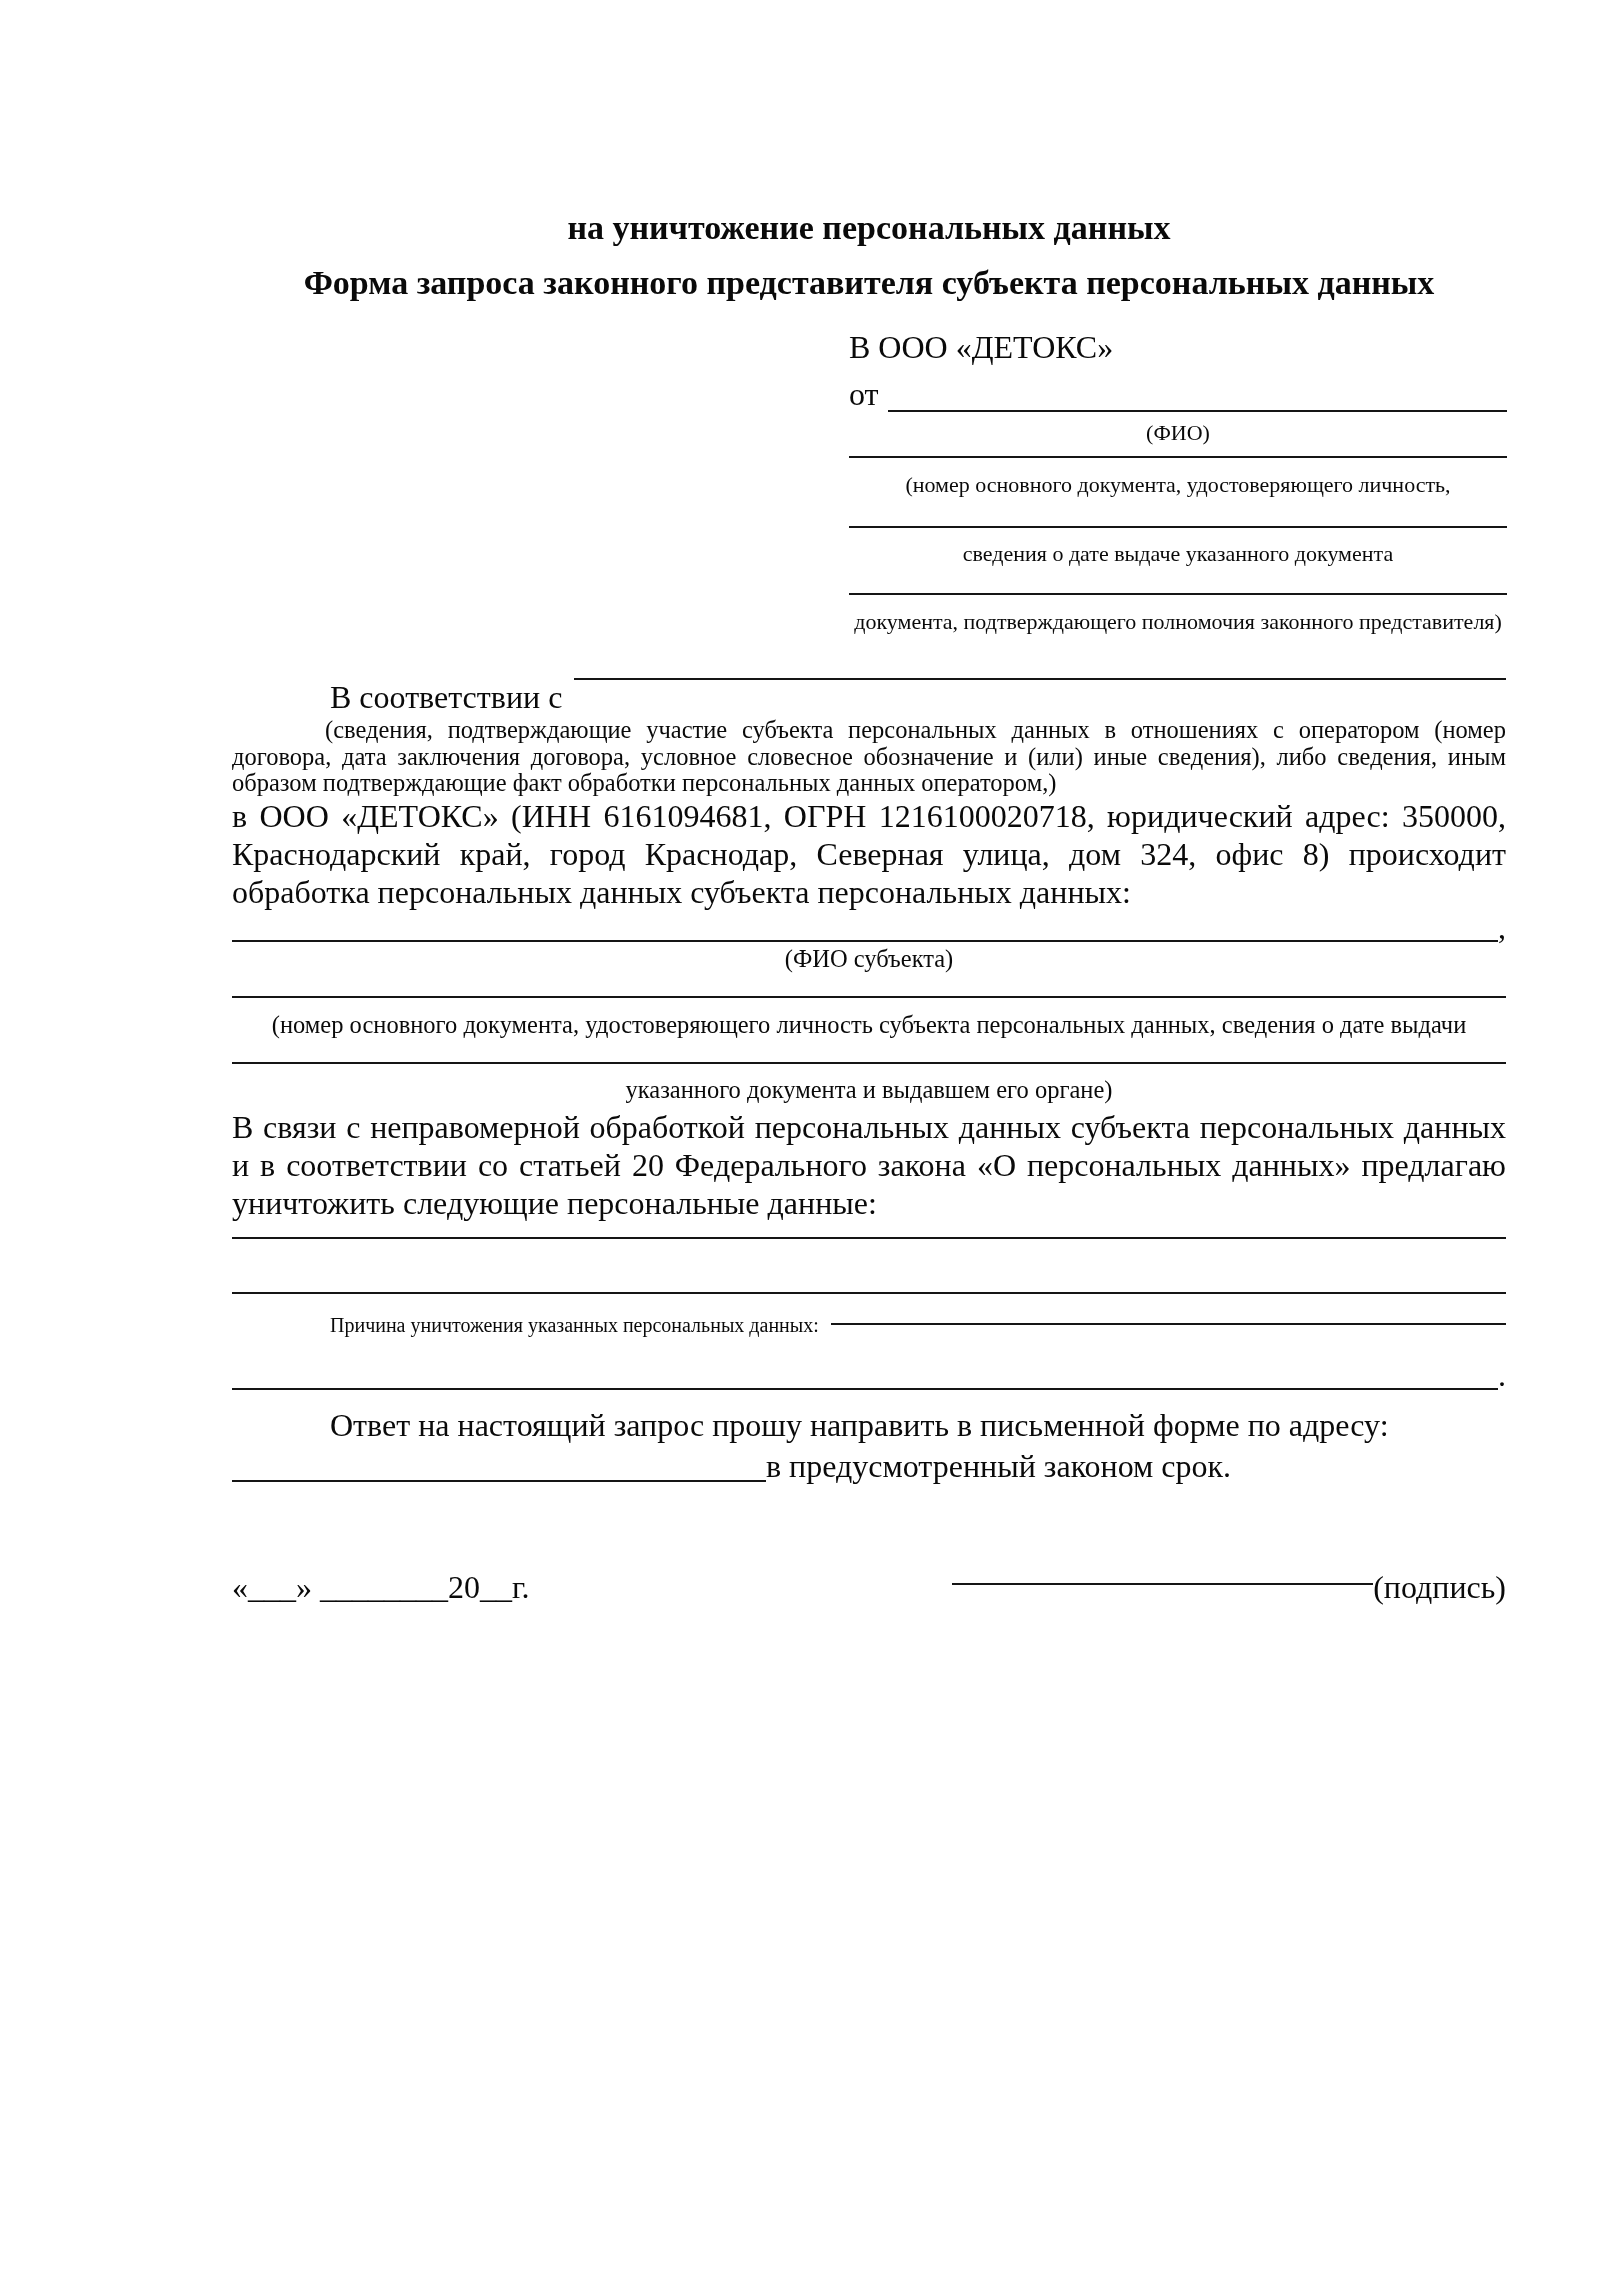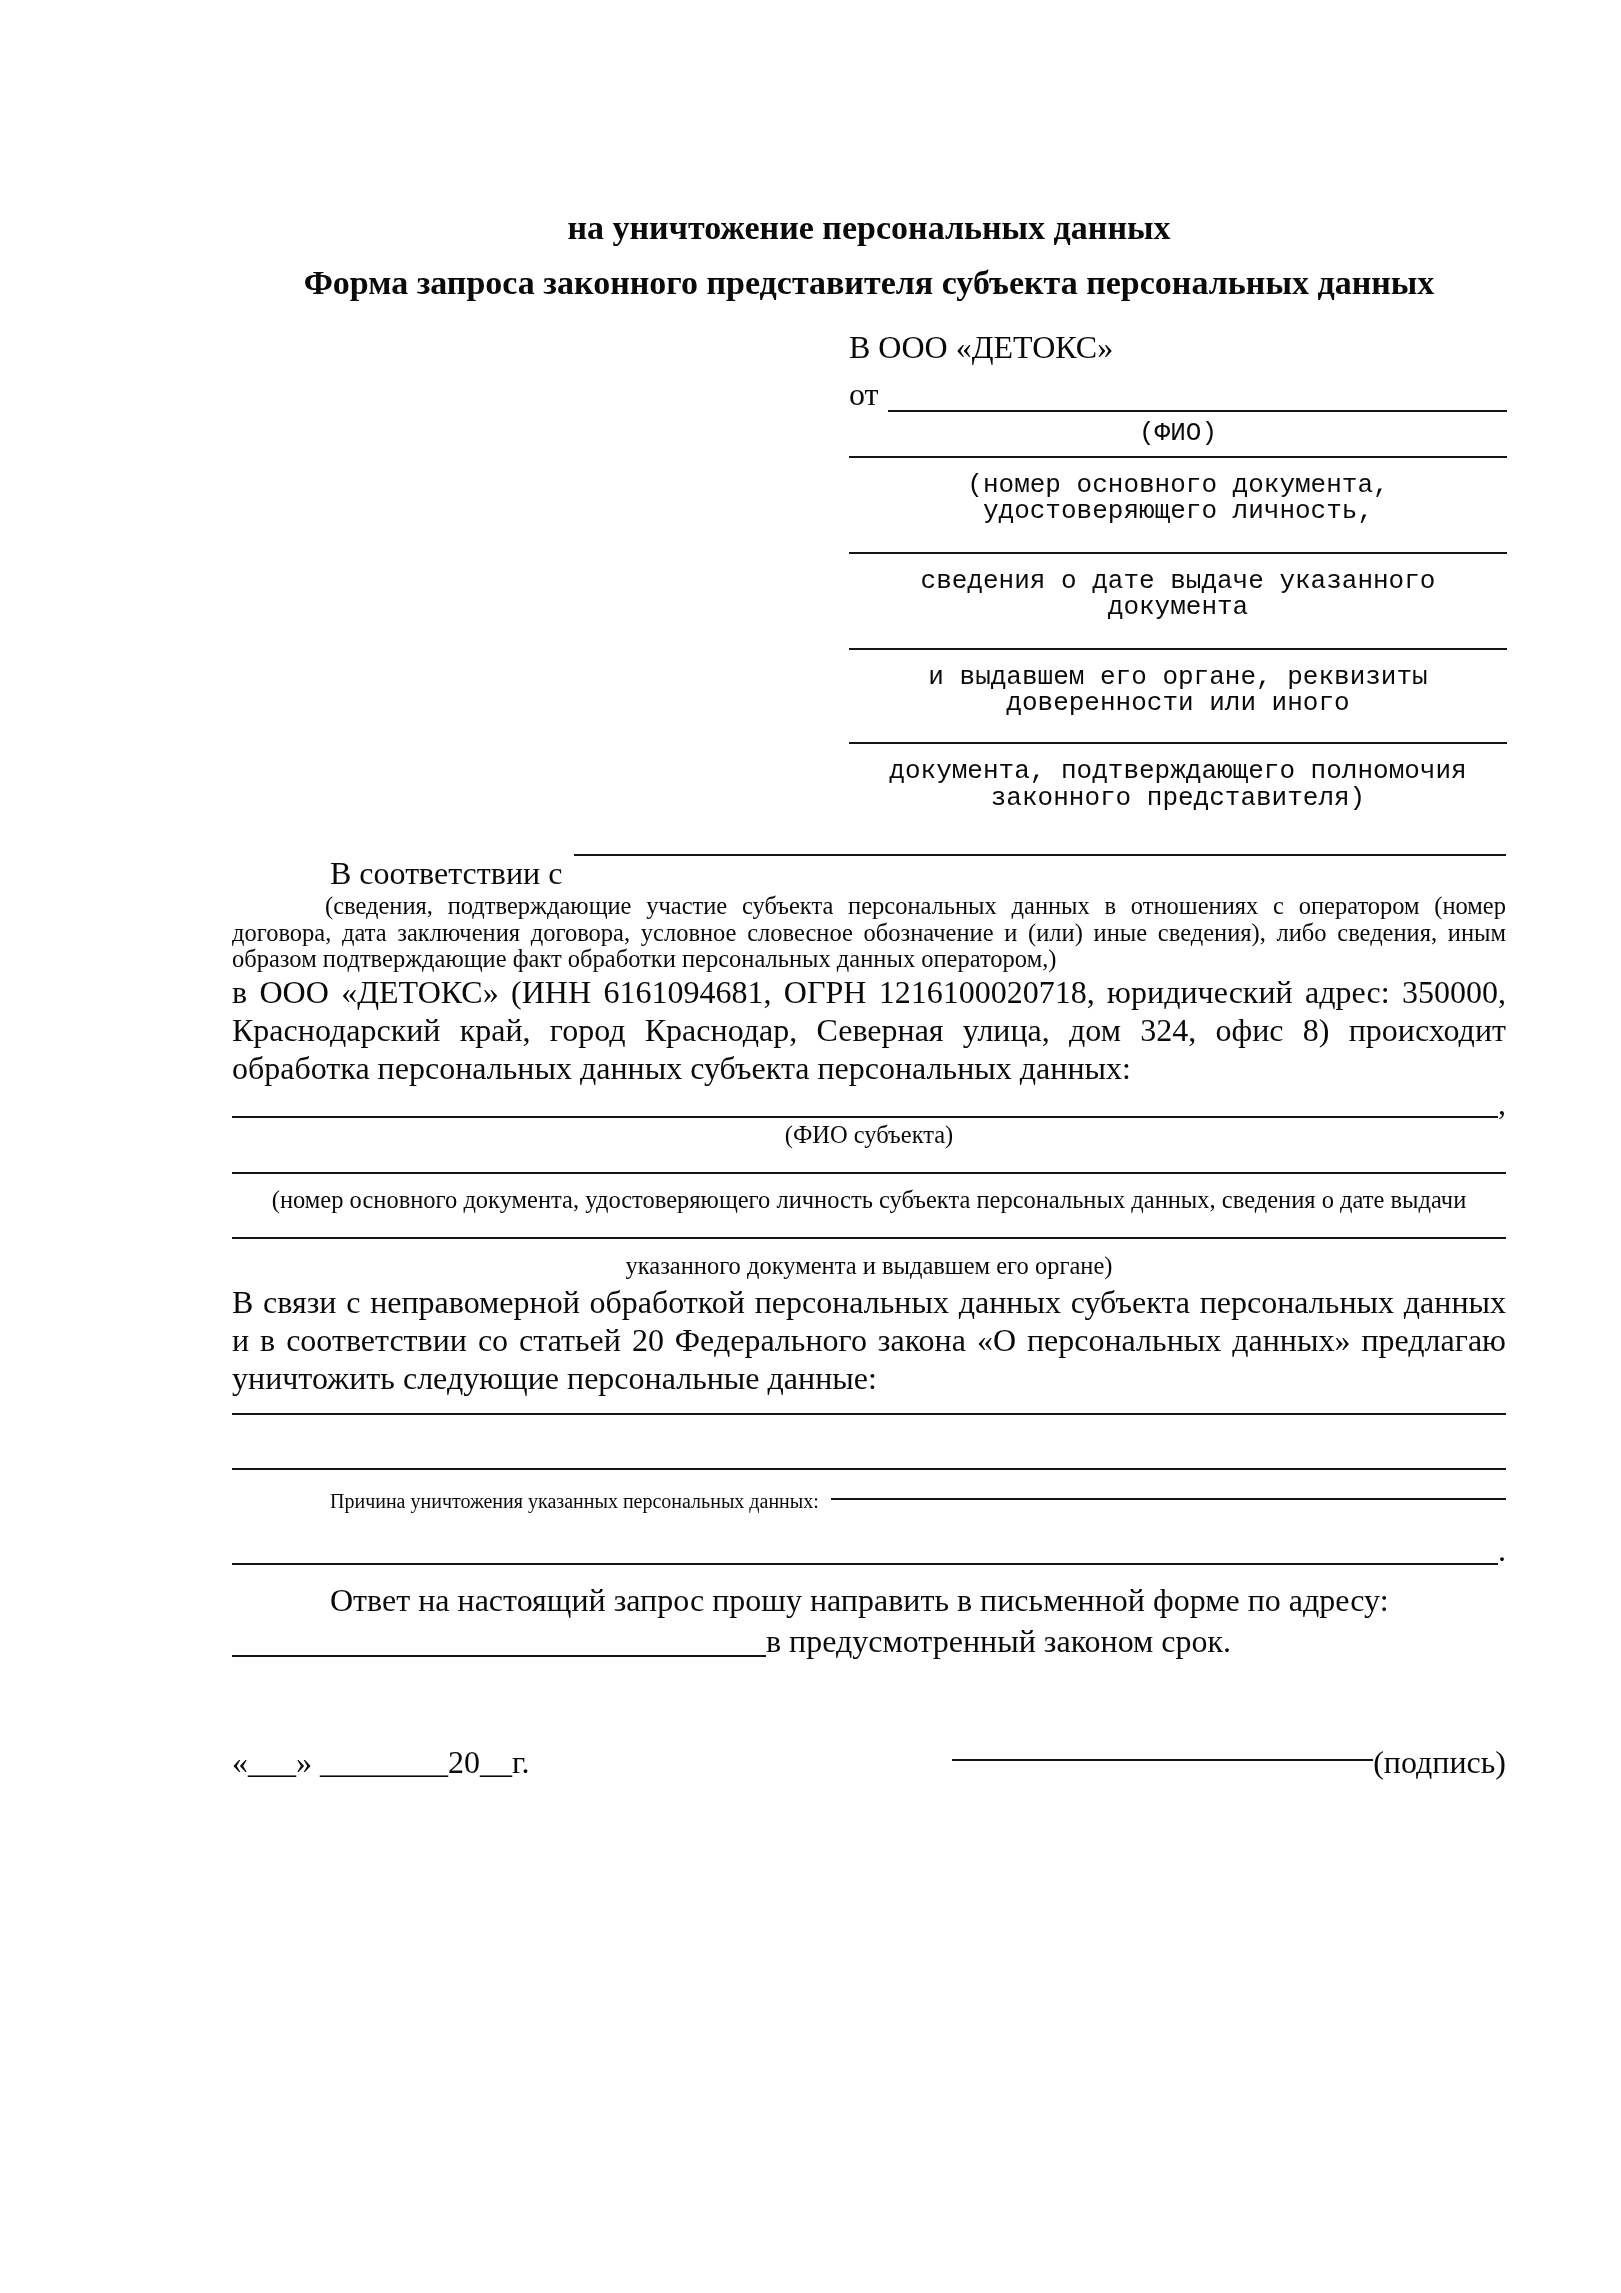--- a/index.html
+++ b/index.html
@@ -19,21 +19,21 @@
   
   .annex { margin-left:849px; font-size:32px; line-height:51px; white-space:nowrap; }
   
   .title { margin-top:53px; text-align:center; font-weight:bold; font-size:34px; line-height:55px; }
   
   .addr { margin-top:13.7px; margin-left:617px; width:658px; font-size:32px; }
   .addr .org { line-height:47px; }
   .row-flex { display:flex; align-items:stretch; line-height:47px; }
   .fill { flex:1 1 auto; border-bottom:2.9px solid #151515; margin-bottom:5.9px; }
   .addr .from-row .fill { margin-left:9.8px; }
-  .cap { font-size:26px; line-height:26.5px; text-align:center;font-family:Liberation Mono, monospace; }
+  .cap { font-size:22px; line-height:26.5px; text-align:center; }
   .rule { border-bottom:2.9px solid #151515; height:0; }
   .pair-1 .rule { margin-top:9.8px; }
   .pair-2 .rule { margin-top:27.4px; }
   .pair-3 .rule { margin-top:27.4px; }
   .pair-4 .rule { margin-top:25.5px; }
   .pair .cap { margin-top:13.7px; }
   .addr .fio-cap { margin-top:2px; }
   
   .accordance { margin-top:43px; display:flex; align-items:flex-start; font-size:32px; line-height:39px; }
   .accordance .lead { margin-left:98px; white-space:pre; }
@@ -87,24 +87,20 @@
     <div class="cap fio-cap">(ФИО)</div>
 
     <div class="pair pair-1">
       <div class="rule"></div>
       <div class="cap">(номер основного документа, удостоверяющего личность,</div>
     </div>
     <div class="pair pair-2">
       <div class="rule"></div>
       <div class="cap">сведения о дате выдаче указанного документа</div>
     </div>
-    <div class="pair pair-3">
-      <div class="rule"></div>
-      <div class="cap">и выдавшем его органе, реквизиты доверенности или иного</div>
-    </div>
     <div class="pair pair-4">
       <div class="rule"></div>
       <div class="cap">документа, подтверждающего полномочия законного представителя)</div>
     </div>
   </div>
 
   <div class="accordance">
     <span class="lead">В соответствии с</span>
     <span class="fill"></span>
   </div>

